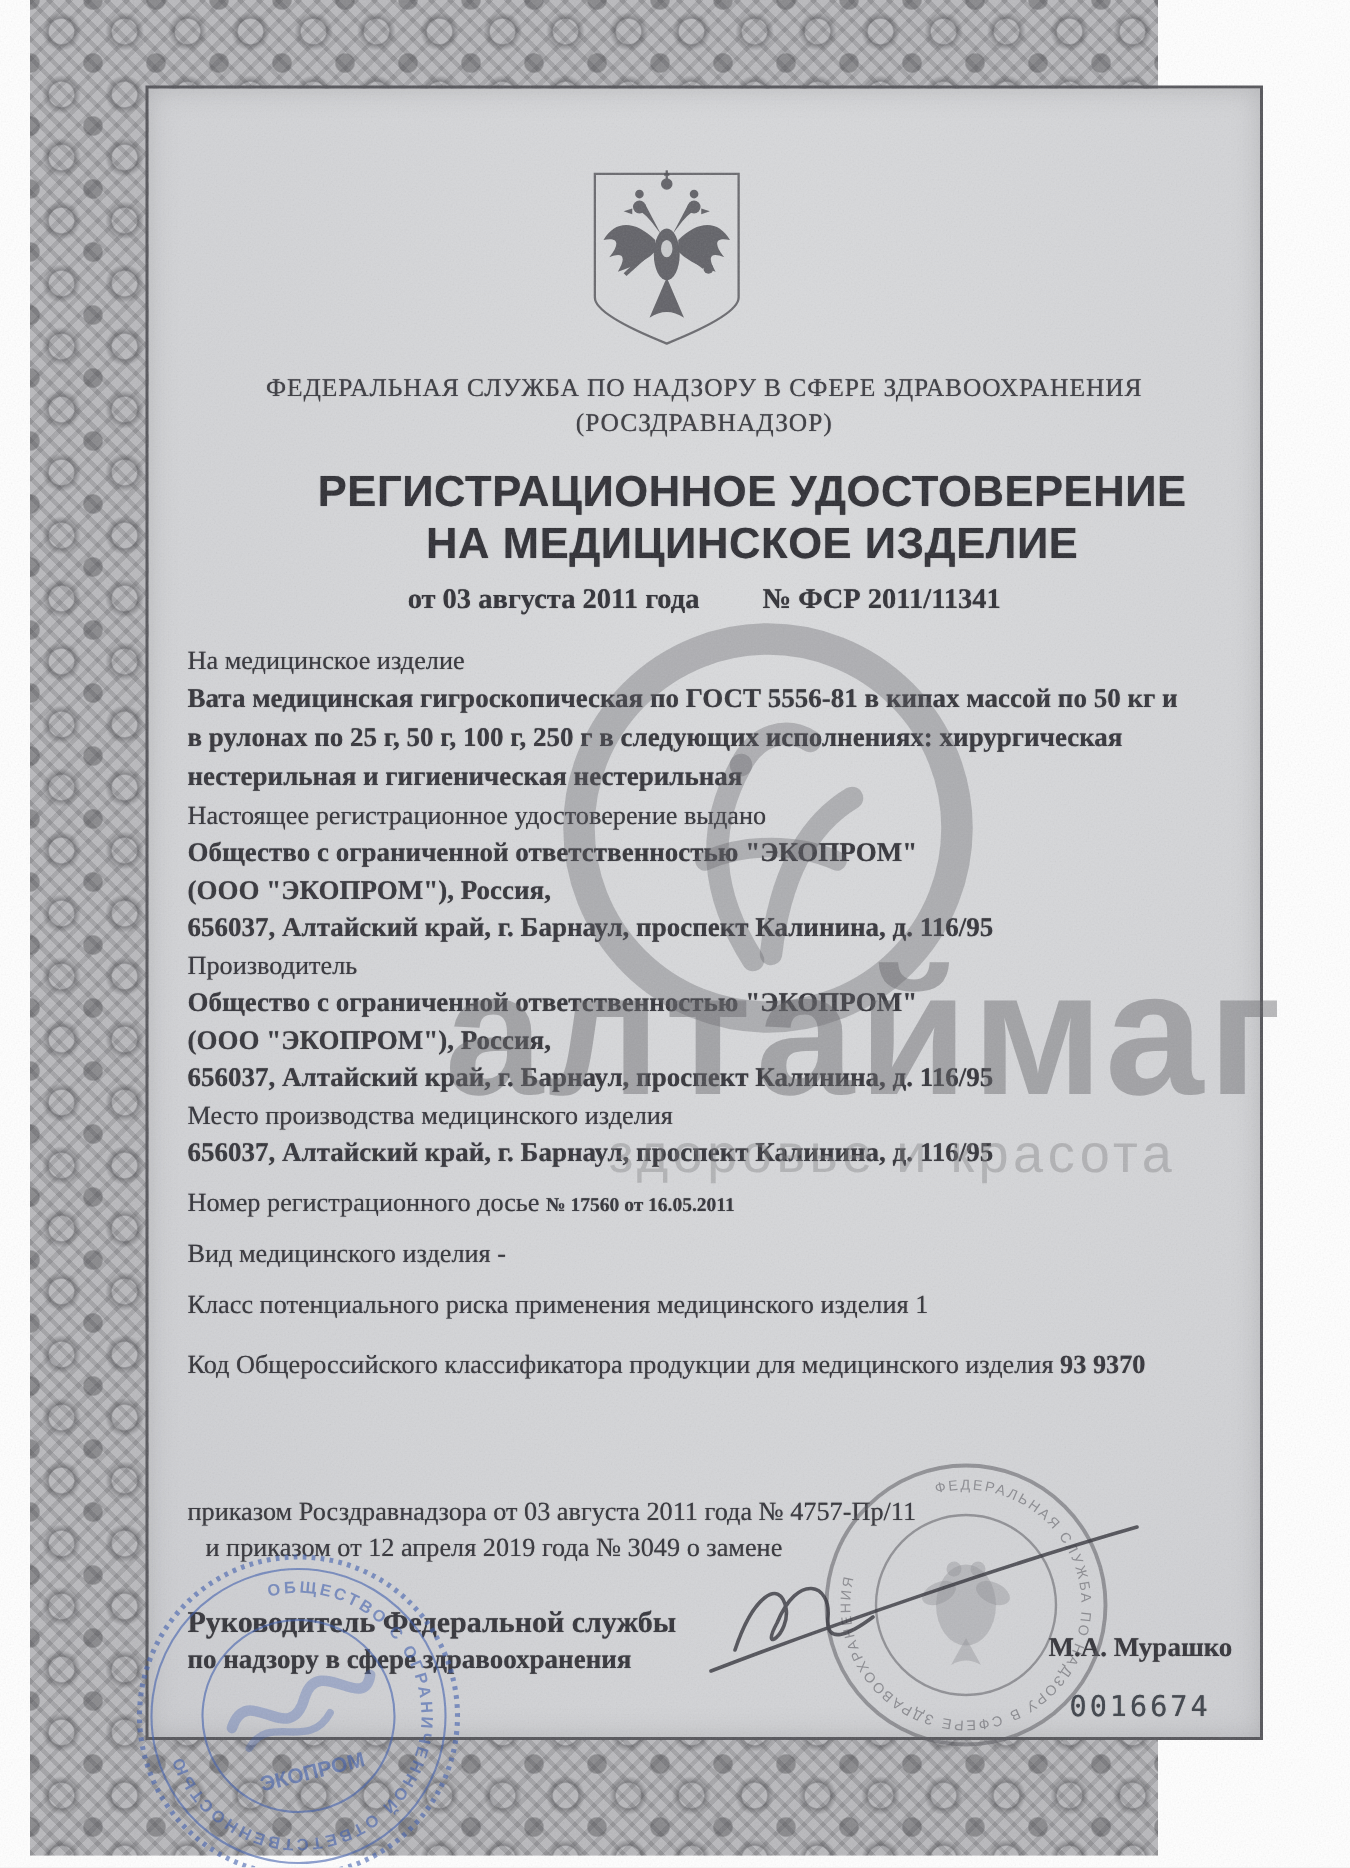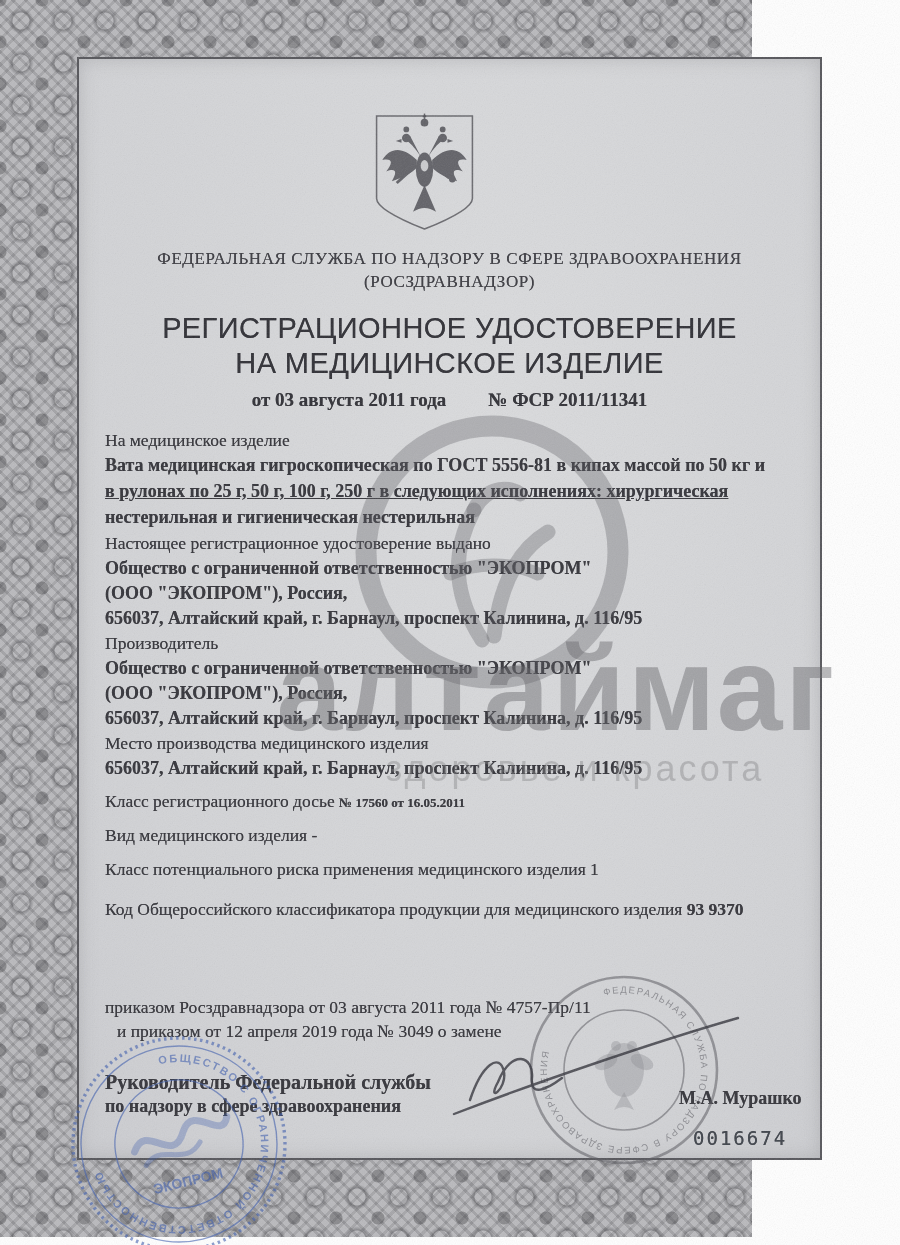--- a/index.html
+++ b/index.html
@@ -1,41 +1,41 @@
 <!DOCTYPE html>
 <html><head>
 <meta charset="utf-8">
 <style>
   html,body{margin:0;padding:0;background:#ffffff;}
   .page{position:relative;width:900px;height:1245px;background:#ffffff;overflow:hidden;
         font-family:"Liberation Serif", serif;}
   
-  .scan{position:absolute;left:0;top:0;width:752px;height:1237px;
+  .scan{position:absolute;left:20px;top:0;width:752px;height:1237px;
     background-color:#c2c2c5;
     background-image:
       radial-gradient(circle at 21px 21px, rgba(40,40,44,0) 8px, rgba(58,58,62,.40) 9px, rgba(58,58,62,0) 13px),
       radial-gradient(circle at 0px 0px, rgba(58,58,62,.38) 6px, transparent 7px),
       radial-gradient(circle at 42px 0px, rgba(58,58,62,.38) 6px, transparent 7px),
       radial-gradient(circle at 0px 42px, rgba(58,58,62,.38) 6px, transparent 7px),
       radial-gradient(circle at 42px 42px, rgba(58,58,62,.38) 6px, transparent 7px),
       repeating-linear-gradient(45deg, rgba(92,92,96,.28) 0 3px, rgba(168,168,172,.22) 3px 9px),
       repeating-linear-gradient(-45deg, rgba(92,92,96,.28) 0 3px, rgba(176,176,180,.22) 3px 9px);
     background-size:42px 42px,42px 42px,42px 42px,42px 42px,42px 42px,auto,auto;}
   
   .inner{position:absolute;left:77px;top:57px;width:745px;height:1103px;box-sizing:border-box;
     border:2px solid #55555a;
     background:radial-gradient(ellipse at 55% 30%, #dadbdd 0%, #d2d3d6 70%, #cbccd0 100%);
     box-shadow:inset 0 0 18px rgba(125,125,130,.35);}
   .ln{position:absolute;left:26px;white-space:nowrap;color:#34343a;
       font-size:17.5px;text-shadow:0 0 .6px rgba(52,52,58,.75);}
   .b{font-weight:bold;font-size:18px;}
   .center{left:0;width:100%;text-align:center;}
   .agency{font-size:17px;letter-spacing:.6px;color:#3b3b41;}
-  .cert-title{font-family:"Liberation Sans",sans-serif;font-weight:normal;font-size:29px;
-      letter-spacing:.4px;color:#2f2f35;}
+  .cert-title{font-family:"Liberation Sans",sans-serif;font-weight:bold;font-size:29px;
+      letter-spacing:.4px;color:#2f2f35;padding-left:32px;}
   .dateline{font-weight:bold;font-size:19px;color:#303036;}
   .dateline .gap{display:inline-block;width:42px;}
   .serial{font-family:"DejaVu Sans Mono",monospace;font-size:19px;letter-spacing:2px;color:#3e434b;}
   .wm{position:absolute;z-index:40;pointer-events:none;}
   .wm-brand{left:212px;top:630px;width:690px;text-align:center;
       font-family:"Liberation Sans",sans-serif;font-weight:bold;font-size:118px;line-height:1;
       letter-spacing:3px;color:rgba(100,100,104,.46);}
   .wm-tagline{left:230px;top:748px;width:690px;text-align:center;
       font-family:"Liberation Sans",sans-serif;font-size:36px;letter-spacing:3px;
       color:rgba(128,128,132,.42);}
@@ -80,38 +80,38 @@
       <div class="ln center agency" style="top:213px;">(РОСЗДРАВНАДЗОР)</div>
 
       <div class="ln center cert-title" style="top:253px;">РЕГИСТРАЦИОННОЕ УДОСТОВЕРЕНИЕ</div>
       <div class="ln center cert-title" style="top:288px;">НА МЕДИЦИНСКОЕ ИЗДЕЛИЕ</div>
       <div class="ln center dateline" style="top:330px;">
         <span>от  03 августа 2011 года</span><span class="gap"></span><span>№  ФСР 2011/11341</span>
       </div>
 
       <div class="ln" style="top:371px;">На медицинское изделие</div>
       <div class="ln b" style="top:396px;">Вата медицинская гигроскопическая по ГОСТ 5556-81 в кипах массой по 50 кг и</div>
-      <div class="ln b" style="top:422px;text-decoration:underline;">в рулонах по 25 г, 50 г, 100 г, 250 г в следующих исполнениях: хирургическая</div>
+      <div class="ln b" style="top:422px;">в рулонах по 25 г, 50 г, 100 г, 250 г в следующих исполнениях: хирургическая</div>
       <div class="ln" style="top:474px;">Настоящее регистрационное удостоверение выдано</div>
 
       <div class="ln b" style="top:448px;">нестерильная и гигиеническая нестерильная</div>
       <div class="ln b" style="top:499px;">Общество с ограниченной ответственностью "ЭКОПРОМ"</div>
       <div class="ln b" style="top:524px;">(ООО "ЭКОПРОМ"), Россия,</div>
       <div class="ln b" style="top:549px;">656037, Алтайский край, г. Барнаул, проспект Калинина, д. 116/95</div>
 
       <div class="ln" style="top:574px;">Производитель</div>
       <div class="ln b" style="top:599px;">Общество с ограниченной ответственностью "ЭКОПРОМ"</div>
       <div class="ln b" style="top:624px;">(ООО "ЭКОПРОМ"), Россия,</div>
       <div class="ln b" style="top:649px;">656037, Алтайский край, г. Барнаул, проспект Калинина, д. 116/95</div>
 
       <div class="ln" style="top:674px;">Место производства медицинского изделия</div>
       <div class="ln b" style="top:699px;">656037, Алтайский край, г. Барнаул, проспект Калинина, д. 116/95</div>
 
       <div class="ln" style="top:732px;">
-        <span>Класс регистрационного досье</span>
+        <span>Номер регистрационного досье</span>
         <span class="b" style="font-size:13px;">№ 17560 от 16.05.2011</span>
       </div>
 
       <div class="ln" style="top:766px;">Вид медицинского изделия -</div>
       <div class="ln" style="top:800px;">Класс потенциального риска применения медицинского изделия 1</div>
       <div class="ln" style="top:840px;">
         <span>Код Общероссийского классификатора продукции для медицинского изделия</span>
         <span class="b" style="font-size:17.5px;">93 9370</span>
       </div>
 

